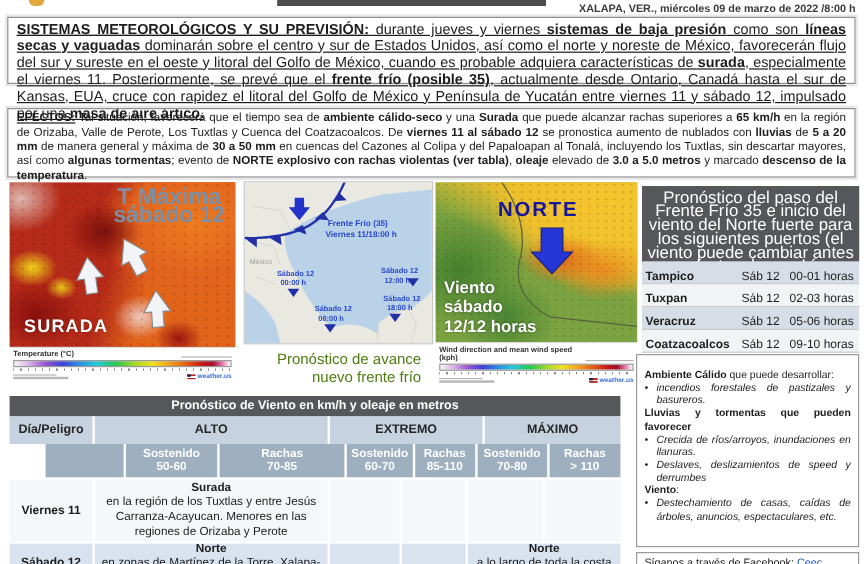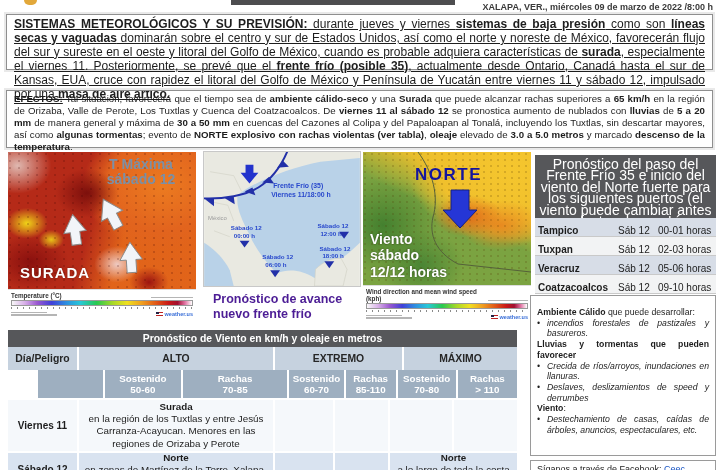--- a/index.html
+++ b/index.html
@@ -28,21 +28,21 @@
       radial-gradient(45px 35px at 42% 30%, #7c0f0c 0%, rgba(124,15,12,0) 70%),
       radial-gradient(55px 40px at 12% 80%, #8a100e 0%, rgba(138,16,14,0) 70%),
       radial-gradient(35px 28px at 58% 82%, #eecac2 0%, rgba(238,202,194,0) 65%),
       radial-gradient(28px 22px at 75% 95%, #9c1410 0%, rgba(156,20,16,0) 70%),
       radial-gradient(100px 80px at 82% 25%, #ec7b20 0%, #e2641e 55%, rgba(226,100,30,0) 80%),
       linear-gradient(105deg, rgba(0,0,0,0) 45%, rgba(233,110,26,.85) 62%);}
   .map1-noise{position:absolute;inset:0;opacity:.25;
       background-image:radial-gradient(circle at 2px 2px, rgba(60,0,0,.8) .7px, transparent 1.2px);
       background-size:9px 7px;}
   .tmax-label{position:absolute;top:5px;left:83px;width:100px;text-align:center;
-      font-weight:bold;font-size:14px;line-height:15px;color:#7b90a6;}
+      font-weight:bold;font-size:19px;line-height:15px;color:#7b90a6;}
   .surada-label{position:absolute;left:12px;bottom:8px;color:#fff;font-weight:bold;
       font-size:15px;letter-spacing:1px;text-shadow:0 0 2px rgba(0,0,0,.4);}
   .map-arrows{position:absolute;inset:0;}
 
   
   .scale-strip{background:#fff;padding:2px 3px 1px;border-top:1px solid #ddd;}
   .scale-head{display:flex;justify-content:space-between;align-items:flex-end;}
   .scale-title{font-size:6.3px;font-weight:bold;color:#333;}
   .micro{width:42px;}
   .micro .ln{height:1.5px;background:#b5b5b5;margin-bottom:1px;}
@@ -54,22 +54,22 @@
     background:repeating-linear-gradient(90deg,#8a8a8a 0 1px,transparent 1px 6px);}
   .attrib{display:flex;justify-content:space-between;align-items:center;margin-top:2px;}
   .brand{display:flex;align-items:center;gap:2px;font-size:5.5px;color:#3a6fd8;font-weight:bold;}
   .flag{width:7px;height:4px;position:relative;
     background:linear-gradient(#b22 33%,#fff 33% 66%,#b22 66%);}
   .flag::before{content:"";position:absolute;left:0;top:0;width:3px;height:2px;background:#224;}
 
   
   .map2{left:203px;top:151px;width:158px;}
   .map2-img{width:158px;height:136px;display:block;border:1px solid #c8c8c8;box-sizing:border-box;}
-  .map2-caption{margin-top:5px;font-weight:bold;font-size:12.5px;line-height:15px;
-      text-align:left;color:#4c1d95;padding:0 10px;}
+  .map2-caption{margin-top:5px;font-weight:normal;font-size:12.5px;line-height:15px;
+      text-align:right;color:#4d7c0f;padding:0 10px;}
 
   
   .map3{left:363px;top:152px;width:168px;}
   .map3-img{position:relative;width:168px;height:133px;overflow:hidden;background-color:#7ba341;
     background-image:
       radial-gradient(50px 30px at 62% 48%, #e06818 0%, rgba(224,104,24,0) 70%),
       radial-gradient(60px 36px at 82% 55%, #e88a20 0%, rgba(232,138,32,0) 70%),
       radial-gradient(130px 95px at 88% 12%, #f5c62e 0%, #f0c02c 55%, rgba(240,192,44,0) 80%),
       linear-gradient(205deg, #edc52f 0%, #e5bd2e 28%, rgba(227,189,46,0) 48%),
       radial-gradient(80px 70px at 12% 55%, #44802f 0%, rgba(68,128,47,0) 70%),

